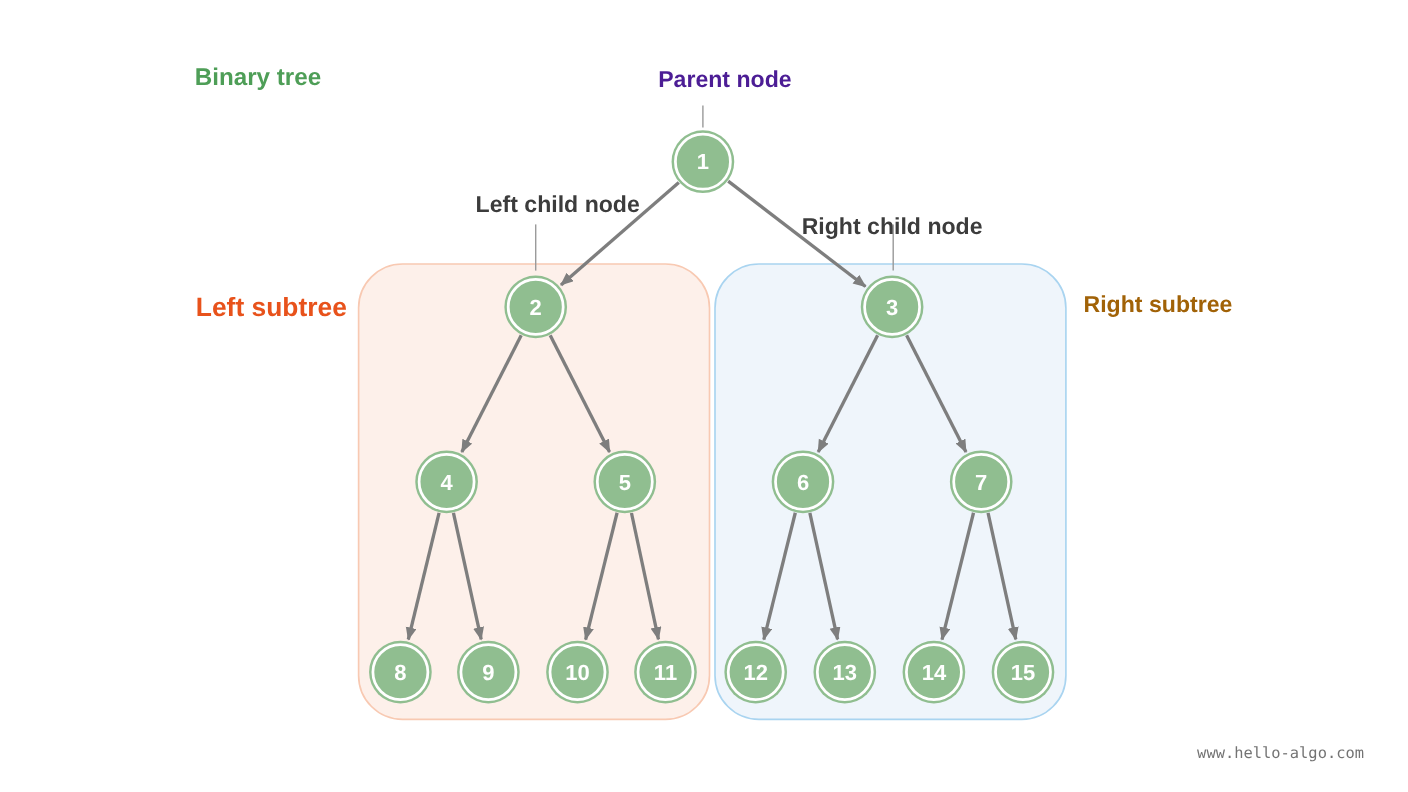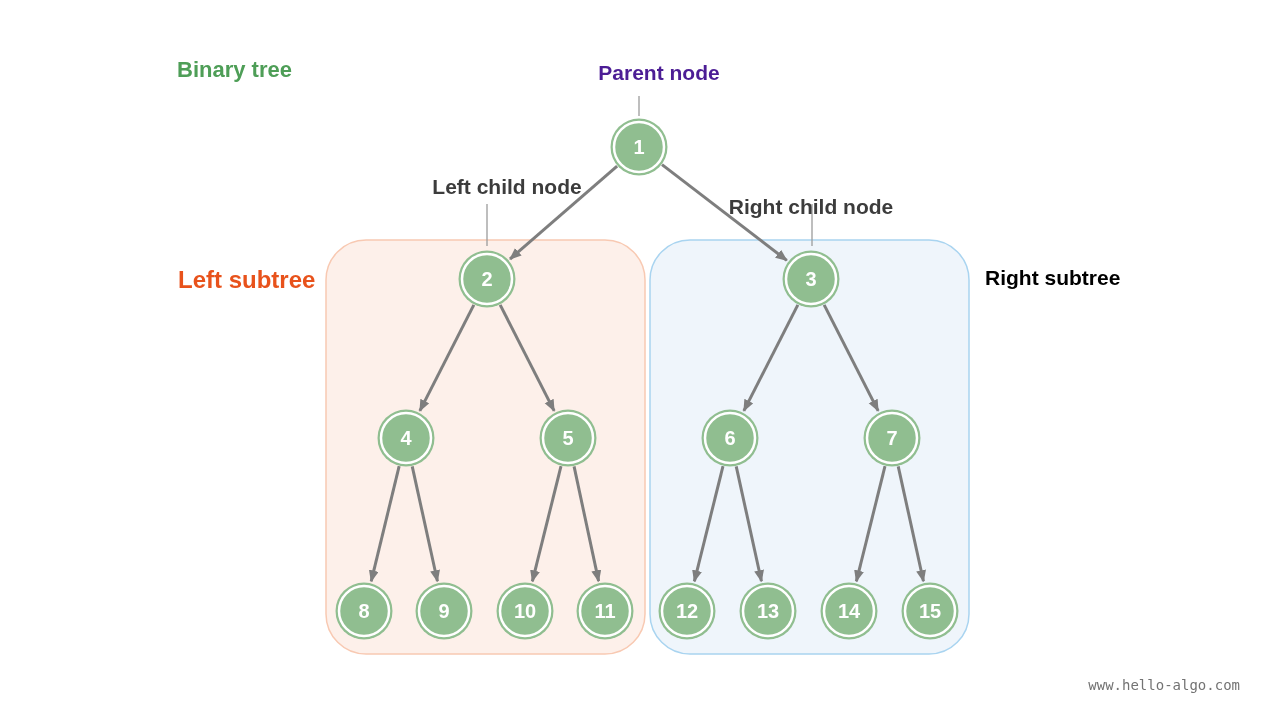--- a/index.html
+++ b/index.html
@@ -128,16 +128,16 @@
   <div class="lbl page-title" style="color: rgb(78, 158, 87);">Binary tree</div>
 
   <div class="lbl lbl-center parent-label" style="color: #4c1d95; margin-left: 20px;">Parent node</div>
 
   <div class="lbl lbl-center left-child-label" style="color: rgb(60, 60, 60);">Left child node</div>
 
   <div class="lbl lbl-center right-child-label" style="color: rgb(60, 60, 60);">Right child node</div>
 
   <div class="lbl left-subtree-label" style="color: rgb(232, 82, 27);">Left subtree</div>
 
-  <div class="lbl right-subtree-label" style="color: #000000;">Right subtree</div>
+  <div class="lbl right-subtree-label" style="color: #a16207;">Right subtree</div>
 
   <div class="watermark">www.hello-algo.com</div>
 </div>
 
 </body></html>

